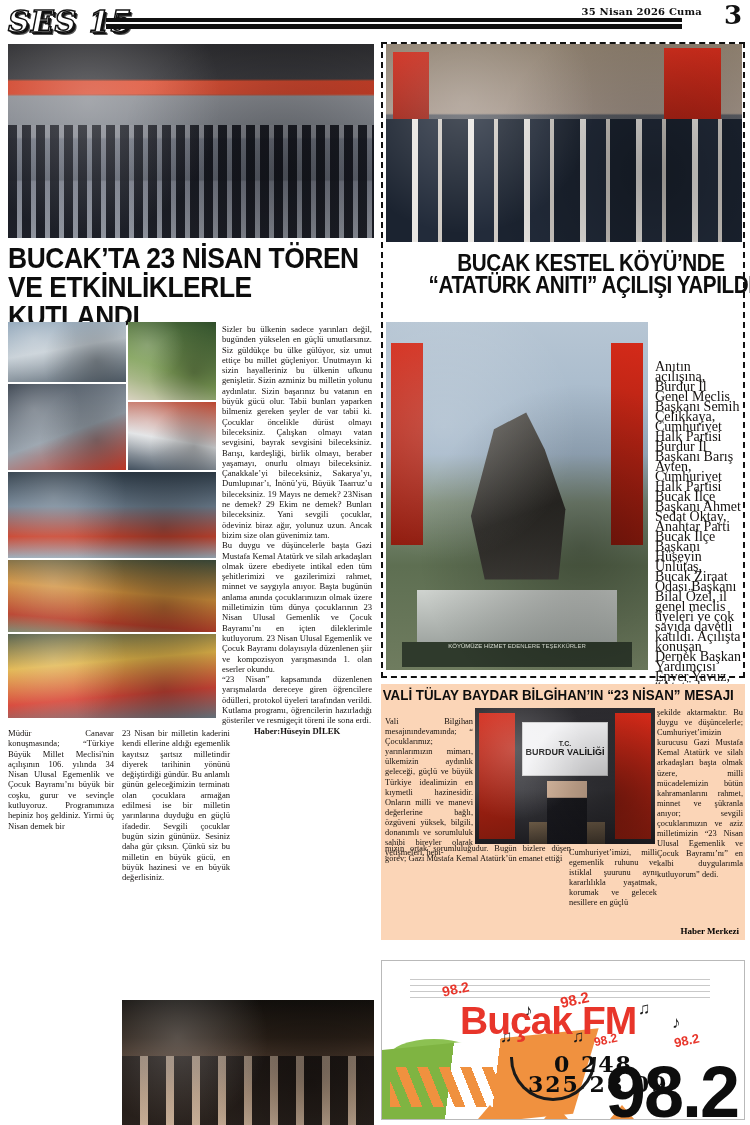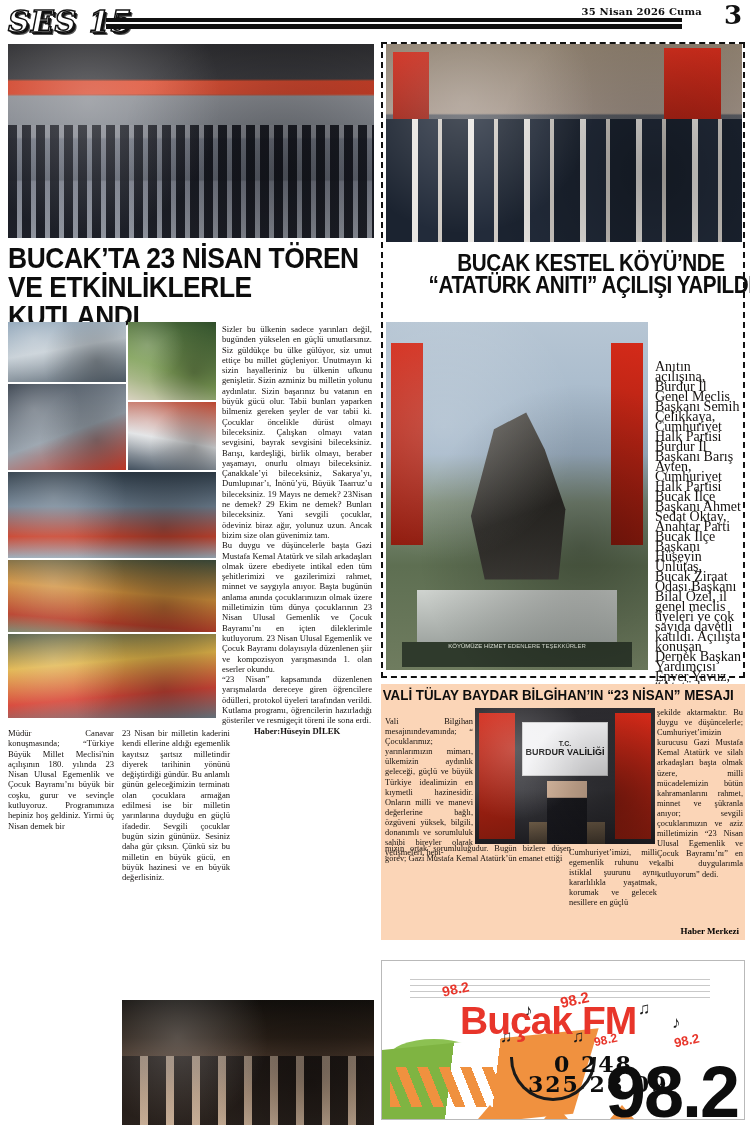--- a/index.html
+++ b/index.html
@@ -320,21 +320,21 @@
   </div>
 
   <div class="col" style="position:absolute; left:222px; top:324px; width:150px;">
     <p>Sizler bu ülkenin sadece yarınları değil, bugünden yükselen en güçlü umutlarsınız. Siz güldükçe bu ülke gülüyor, siz umut ettiçe bu millet güçleniyor. Unutmayın ki sizin hayalleriniz bu ülkenin ufkunu genişletir. Sizin azminiz bu milletin yolunu aydınlatır. Sizin başarınız bu vatanın en büyük gücü olur. Tabii bunları yaparken bilmeniz gereken şeyler de var tabii ki. Çocuklar öncelikle dürüst olmayı bileceksiniz. Çalışkan olmayı vatan sevgisini, bayrak sevgisini bileceksiniz. Barışı, kardeşliği, birlik olmayı, beraber yaşamayı, onurlu olmayı bileceksiniz. Çanakkale’yi bileceksiniz, Sakarya’yı, Dumlupınar’ı, İnönü’yü, Büyük Taarruz’u bileceksiniz. 19 Mayıs ne demek? 23Nisan ne demek? 29 Ekim ne demek? Bunları bileceksiniz. Yani sevgili çocuklar, ödeviniz biraz ağır, yolunuz uzun. Ancak bizim size olan güvenimiz tam.</p>
     <p>Bu duygu ve düşüncelerle başta Gazi Mustafa Kemal Atatürk ve silah arkadaşları olmak üzere ebediyete intikal eden tüm şehitlerimizi ve gazilerimizi rahmet, minnet ve saygıyla anıyor. Başta bugünün anlama anında çocuklarımızın olmak üzere milletimizin tüm dünya çocuklarının 23 Nisan Ulusal Gemenlik ve Çocuk Bayramı’nı en içten dileklerimle kutluyorum. 23 Nisan Ulusal Egemenlik ve Çocuk Bayramı dolayısıyla düzenlenen şiir ve kompozisyon yarışmasında 1. olan eserler okundu.</p>
     <p>“23 Nisan” kapsamında düzenlenen yarışmalarda dereceye giren öğrencilere ödülleri, protokol üyeleri tarafından verildi. Kutlama programı, öğrencilerin hazırladığı gösteriler ve resmigeçit töreni ile sona erdi.</p>
     <p class="byline">Haber:Hüseyin DİLEK</p>
   </div>
 
   <div class="col" style="position:absolute; left:8px; top:728px; width:106px;">
-    <p>Müdür Canavar konuşmasında; “Türkiye Büyük Millet Meclisi'nin açılışının 180. yılında 23 Nisan Ulusal Egemenlik ve Çocuk Bayramı’nı büyük bir coşku, gurur ve sevinçle kutluyoruz. Programımıza hepiniz hoş geldiniz. Yirmi üç Nisan demek bir</p>
+    <p>Müdür Canavar konuşmasında; “Türkiye Büyük Millet Meclisi'nin açılışının 106. yılında 34 Nisan Ulusal Egemenlik ve Çocuk Bayramı’nı büyük bir coşku, gurur ve sevinçle kutluyoruz. Programımıza hepiniz hoş geldiniz. Yirmi üç Nisan demek bir</p>
   </div>
 
   <div class="col" style="position:absolute; left:122px; top:728px; width:108px;">
     <p>23 Nisan bir milletin kaderini kendi ellerine aldığı egemenlik kayıtsız şartsız milletindir diyerek tarihinin yönünü değiştirdiği gündür. Bu anlamlı günün geleceğimizin terminatı olan çocuklara armağan edilmesi ise bir milletin yarınlarına duyduğu en güçlü ifadedir. Sevgili çocuklar bugün sizin gününüz. Sesiniz daha gür çıksın. Çünkü siz bu milletin en büyük gücü, en büyük hazinesi ve en büyük değerlisiniz.</p>
   </div>
 
   <div class="photo-bottom-left photo">
     <div class="pc"></div>
   </div>
 

